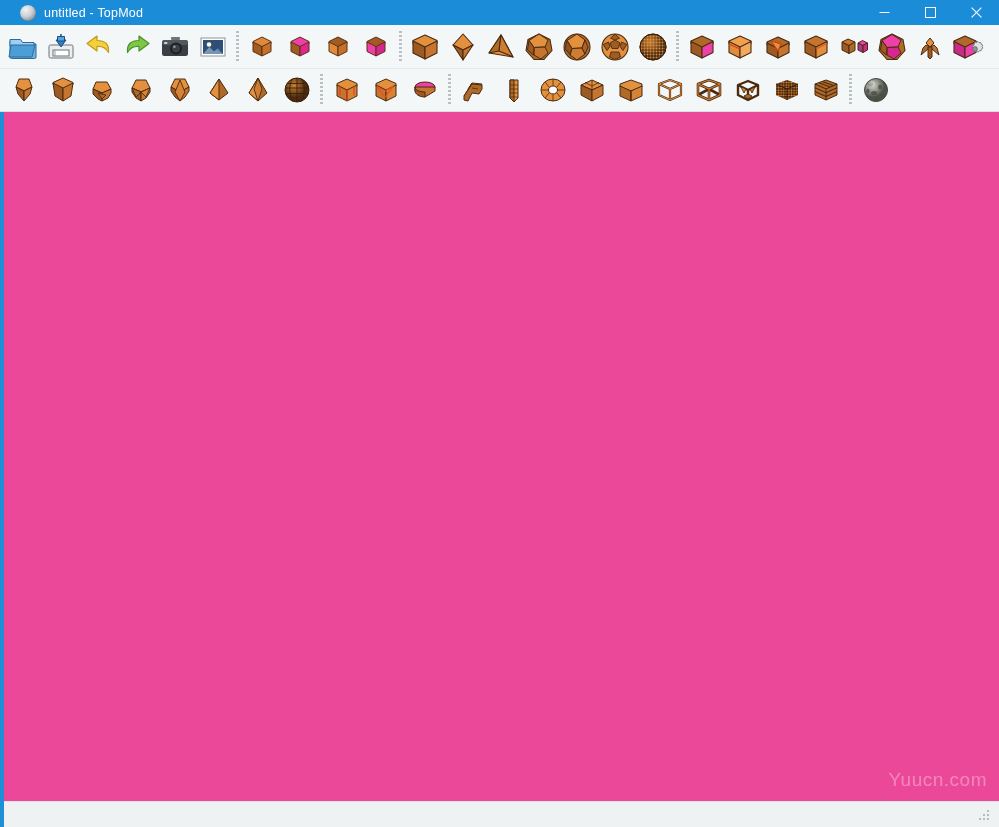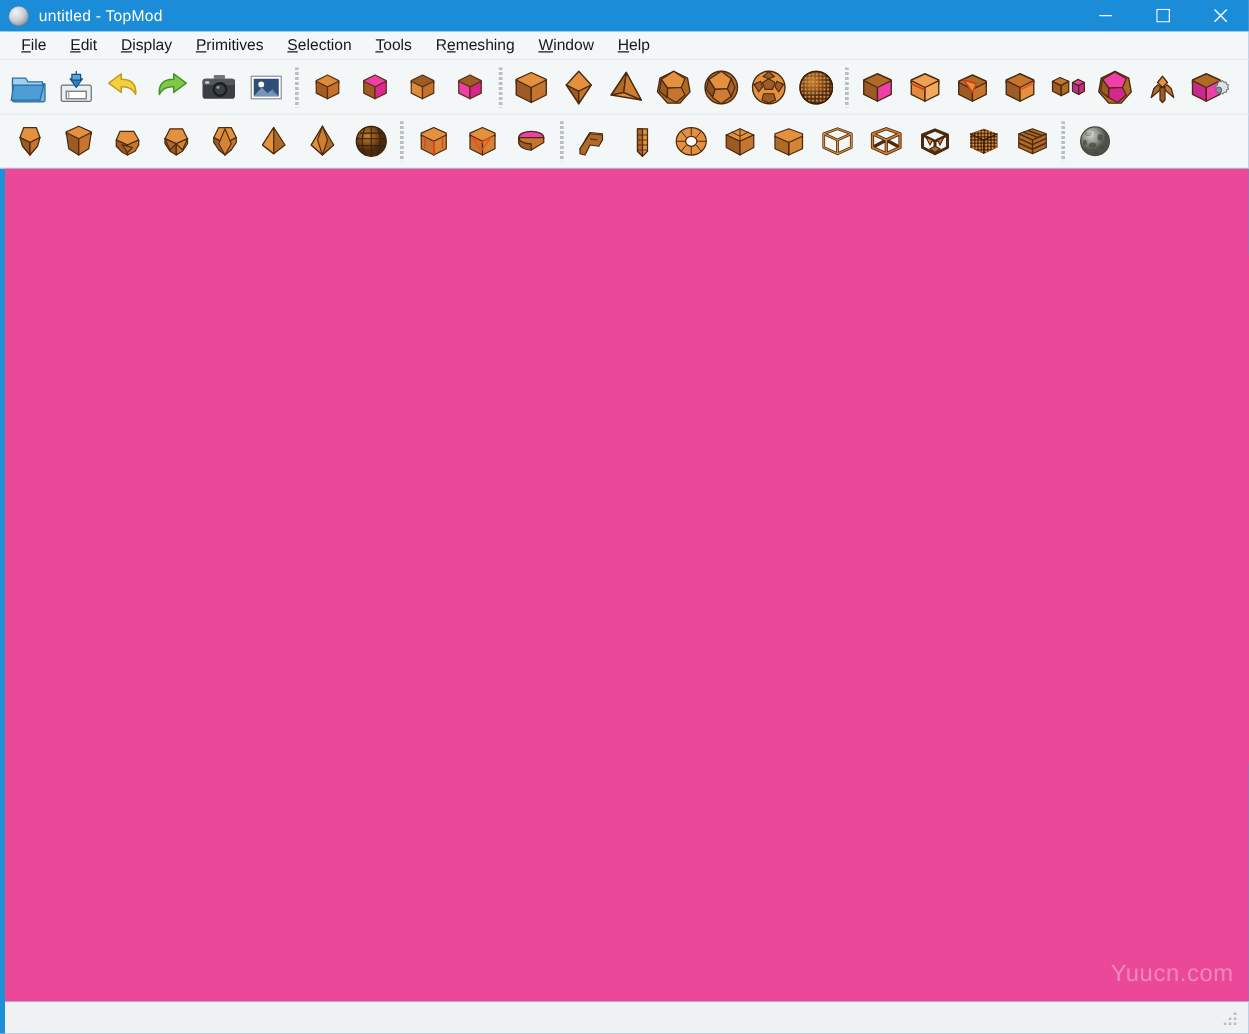--- a/index.html
+++ b/index.html
@@ -18,20 +18,21 @@
     display: flex; flex-direction: column;
     background: #1f8fd6;
   }
 
   
   #titlebar {
     height: 25px; min-height: 25px;
     background: #1a8cd8;
     display: flex; align-items: center;
     position: relative;
+    padding-left: 13px;
   }
   #title-icon {
     width: 16px; height: 16px;
     margin-left: 7px; margin-right: 8px;
     border-radius: 50%;
     background: radial-gradient(circle at 35% 30%, #f2f4f5 0%, #c9cfd4 45%, #8e979e 75%, #6f787f 100%);
     box-shadow: inset 0 0 1px rgba(0,0,0,.4);
     flex: 0 0 auto;
   }
   #title-text {
@@ -156,31 +157,20 @@
       </div>
       <div class="winbtn">
         <svg width="11" height="11" viewBox="0 0 11 11">
             <line x1="0.6" y1="0.6" x2="10.4" y2="10.4" stroke="#ffffff" stroke-width="1.1"></line>
             <line x1="10.4" y1="0.6" x2="0.6" y2="10.4" stroke="#ffffff" stroke-width="1.1"></line>
           </svg>
       </div>
     </div>
   </div>
 
-  <div id="menubar">
-    <div class="menu-item"><u>F</u>ile</div>
-    <div class="menu-item"><u>E</u>dit</div>
-    <div class="menu-item"><u>D</u>isplay</div>
-    <div class="menu-item"><u>P</u>rimitives</div>
-    <div class="menu-item"><u>S</u>election</div>
-    <div class="menu-item"><u>T</u>ools</div>
-    <div class="menu-item">R<u>e</u>meshing</div>
-    <div class="menu-item"><u>W</u>indow</div>
-    <div class="menu-item"><u>H</u>elp</div>
-  </div>
 
   <div id="toolbar1" class="toolbar">
 
     <div class="tb-btn">
       <svg width="30" height="28" viewBox="0 0 30 28">
         <path d="M2 8h10l2.5 3H28v13a1.5 1.5 0 0 1-1.5 1.5h-23A1.5 1.5 0 0 1 2 24z" fill="#6fb3e0" stroke="#2a6a9e" stroke-width="1"></path>
         <path d="M2 6.5h10.5l2 3H26v3H2z" fill="#9fd0f0" stroke="#2a6a9e" stroke-width="1"></path>
         <path d="M3 12h24l-3 12H1z" fill="#4d9ed6" stroke="#2a6a9e" stroke-width="1"></path>
       </svg>
     </div>

